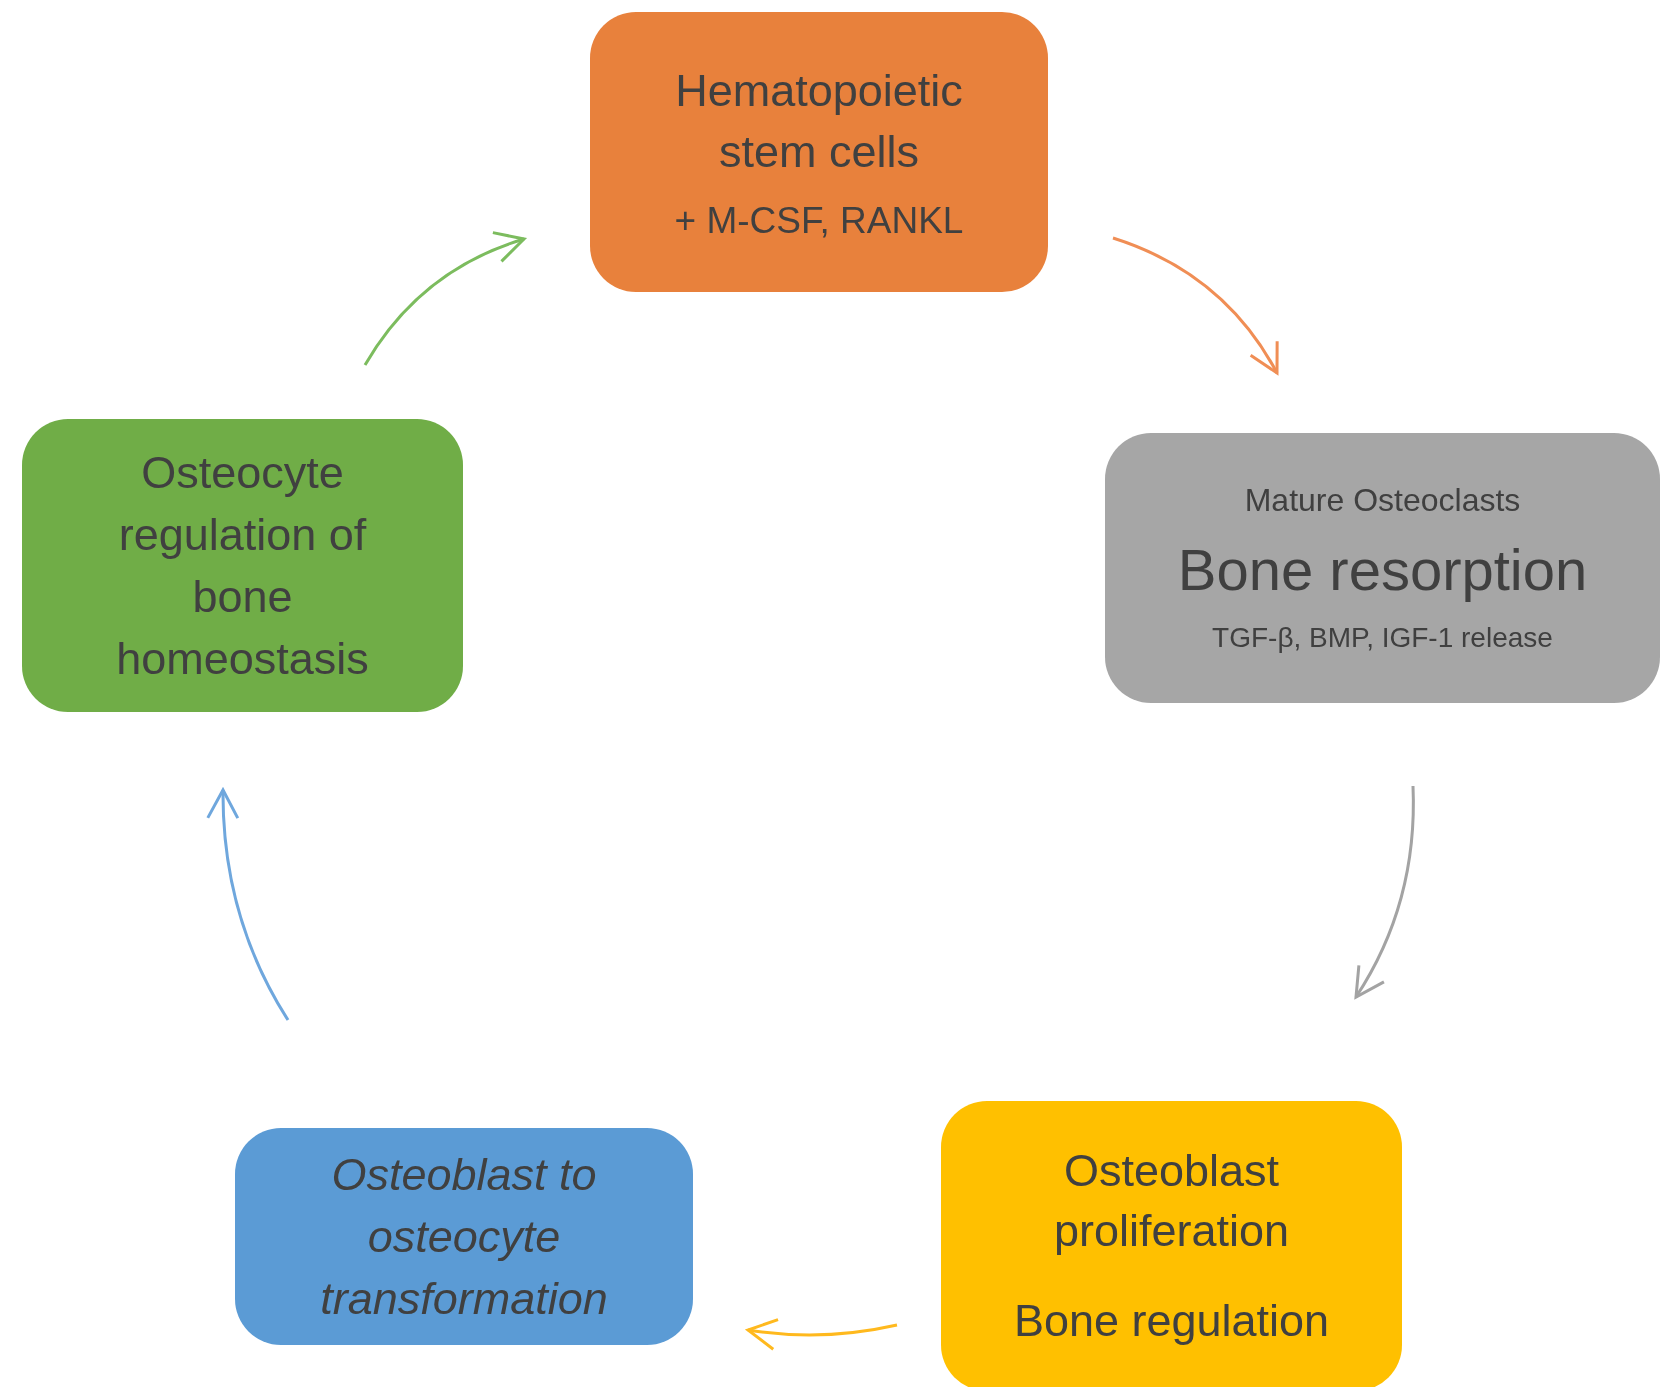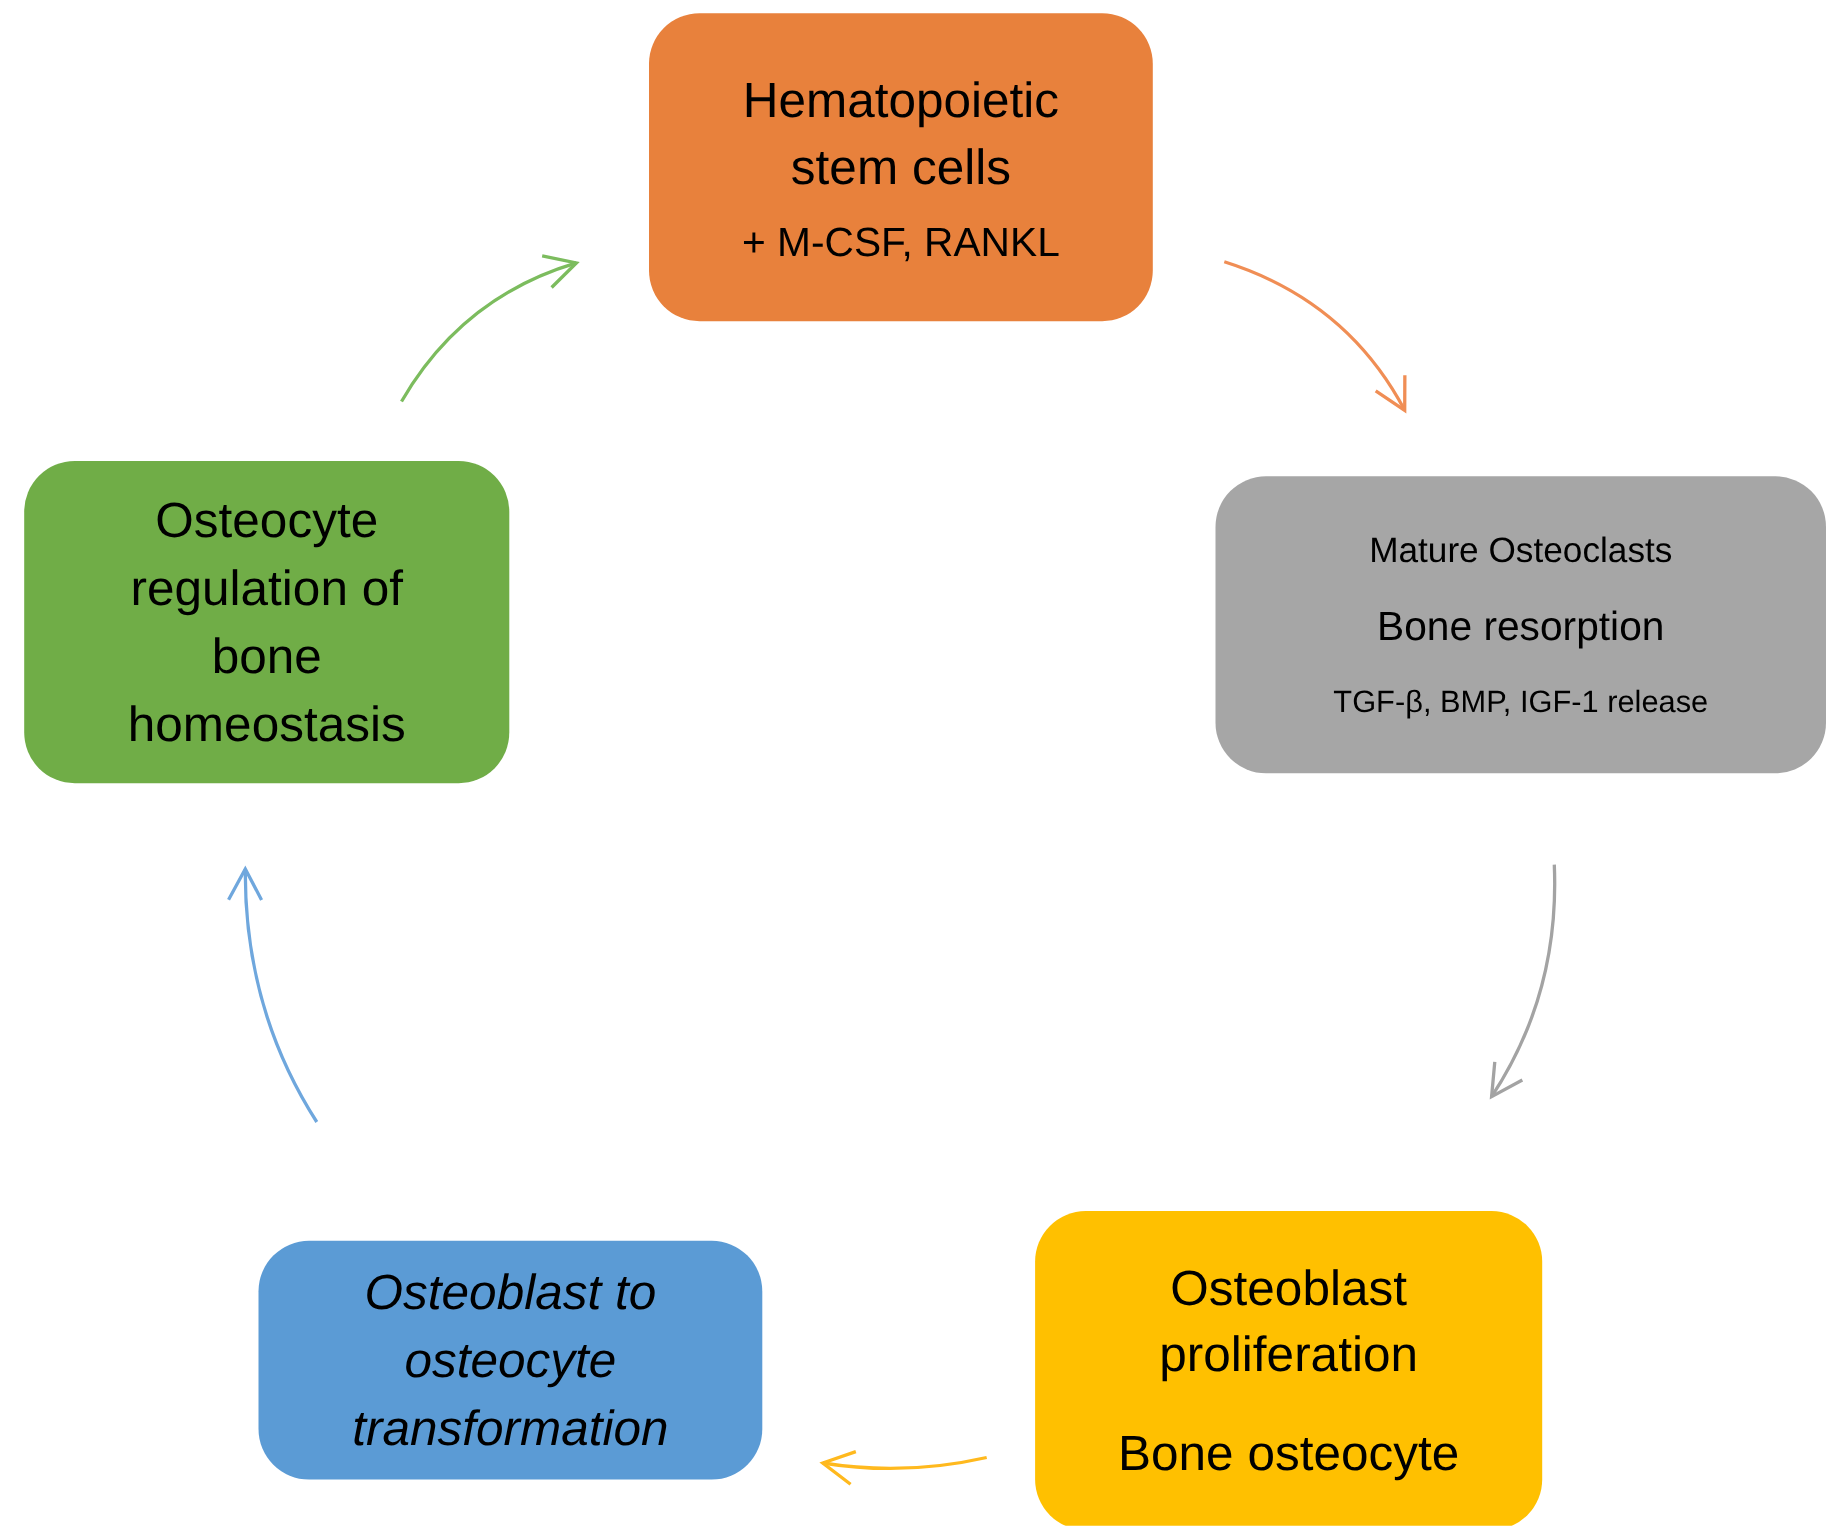--- a/index.html
+++ b/index.html
@@ -16,31 +16,31 @@
     width: 1679px;
     height: 1387px;
   }
   .node {
     position: absolute;
     border-radius: 46px;
     display: flex;
     flex-direction: column;
     justify-content: center;
     text-align: center;
-    color: #000000;
+    color: #404040;
   }
   .line { white-space: nowrap; }
   .lg { font-size: 45px; line-height: 61px; }
   
   .node-hsc   { left: 590px;  top: 12px;   width: 458px; height: 280px; }
   .node-hsc .note { font-size: 37px; line-height: 46px; margin-top: 16px; }
   
   .node-oc    { left: 1105px; top: 433px;  width: 555px; height: 270px; }
   .node-oc .l1 { font-size: 32px; line-height: 62px; }
-  .node-oc .l2 { font-size: 37px; line-height: 78px; }
+  .node-oc .l2 { font-size: 58px; line-height: 78px; }
   .node-oc .note { font-size: 28px; line-height: 58px; }
   
   .node-reg   { left: 22px;   top: 419px;  width: 441px; height: 293px; }
   .node-reg .lg { line-height: 62px; }
   
   .node-trans { left: 235px;  top: 1128px; width: 458px; height: 217px; font-style: italic; }
   .node-trans .lg { line-height: 62px; }
   
   .node-prol  { left: 941px;  top: 1101px; width: 461px; height: 290px; }
   .node-prol .lg { line-height: 60px; }
@@ -105,16 +105,16 @@
 
   <div class="node node-trans" style="background-color: rgb(91, 155, 213);">
     <div class="line lg">Osteoblast to</div>
     <div class="line lg">osteocyte</div>
     <div class="line lg">transformation</div>
   </div>
 
   <div class="node node-prol" style="background-color: rgb(255, 192, 0);">
     <div class="line lg">Osteoblast</div>
     <div class="line lg">proliferation</div>
-    <div class="line lg para">Bone osteocyte</div>
+    <div class="line lg para">Bone regulation</div>
   </div>
 
 </div>
 
 </body></html>

